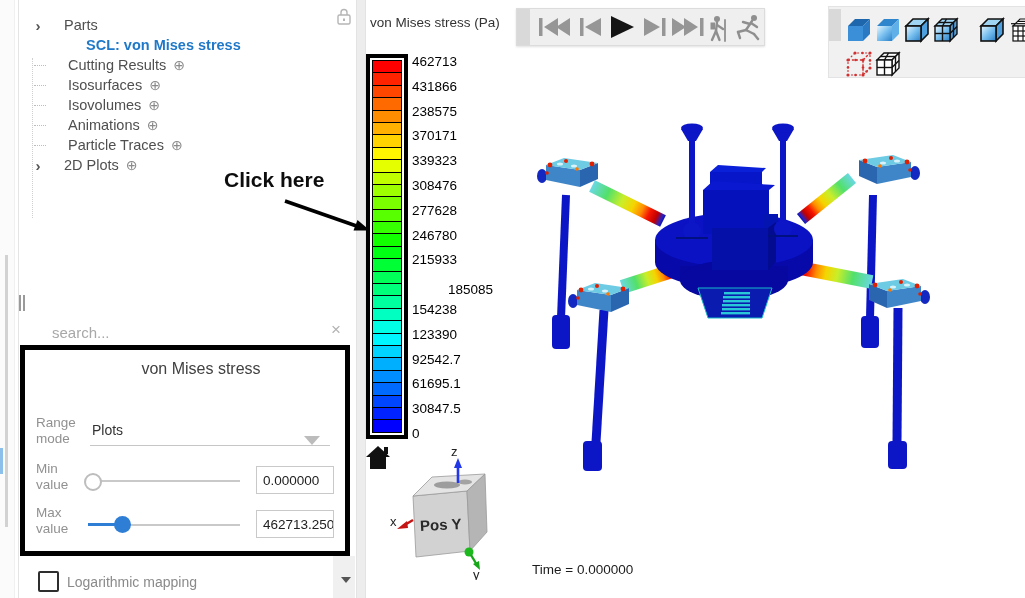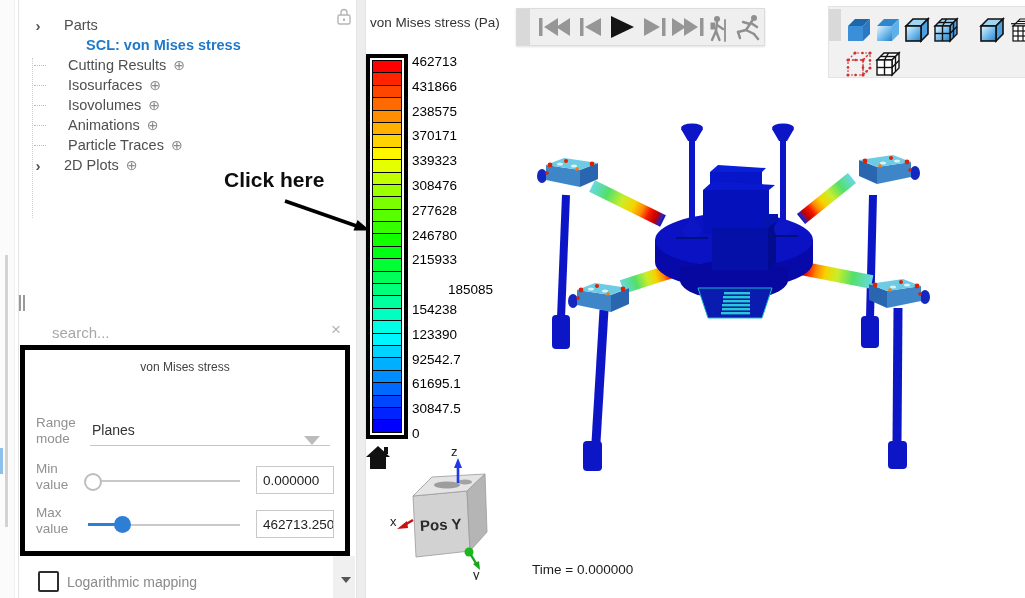--- a/index.html
+++ b/index.html
@@ -24,21 +24,21 @@
   #tree-guide{left:32px;top:58px;width:1px;height:160px;border-left:1px dotted #cfcfcf;}
   
   #grip{left:19px;top:295px;width:10px;height:16px;display:flex;gap:2px;}
   #grip i{display:block;width:2px;height:16px;background:#9a9a9a;}
   
   #search-input{left:26px;top:318px;width:290px;height:26px;border:none;outline:none;
      font-family:"Liberation Sans",sans-serif;font-size:15px;color:#444;background:transparent;margin-left:24px;}
   #search-input::placeholder{color:#a8a8a8;}
   #search-clear{left:331px;top:320px;font-size:17px;color:#b3b3b3;cursor:pointer;}
   
-  #panel-title{left:20px;top:360px;width:330px;text-align:center;font-size:12px;color:#414141;}
+  #panel-title{left:20px;top:360px;width:330px;text-align:center;font-size:16px;color:#414141;padding-left:16px;}
   .plabel{width:50px;font-size:13.5px;color:#919191;line-height:16px;}
   #range-label{left:36px;top:415px;}
   #range-value{left:92px;top:422px;font-size:14px;color:#333;}
   #range-underline{left:90px;top:445px;width:240px;height:1px;background:#c6c6c6;}
   #range-caret{left:304px;top:436px;width:0;height:0;border-left:8px solid transparent;
      border-right:8px solid transparent;border-top:9px solid #bcbcbc;}
   #min-label{left:36px;top:461px;}
   #max-label{left:36px;top:505px;}
   .track{height:2px;background:#c9c9c9;}
   #min-track{left:88px;top:480px;width:152px;}
@@ -143,21 +143,21 @@
   <div id="grip" class="abs">
       <i></i>
       <i></i>
     </div>
 
   <input id="search-input" class="abs" placeholder="search..." style="">
   <div id="search-clear" class="abs">×</div>
 
   <div id="panel-title" class="abs">von Mises stress</div>
   <div id="range-label" class="abs plabel">Range mode</div>
-  <div id="range-value" class="abs">Planes</div>
+  <div id="range-value" class="abs">Plots</div>
   <div id="range-underline" class="abs"></div>
   <div id="range-caret" class="abs"></div>
 
   <div id="min-label" class="abs plabel">Min value</div>
   <div id="min-track" class="abs track"></div>
   <div id="min-handle" class="abs"></div>
   <input id="min-value" class="abs valbox" readonly="" value="0.000000" style="">
 
   <div id="max-label" class="abs plabel">Max value</div>
   <div id="max-track" class="abs track"></div>

